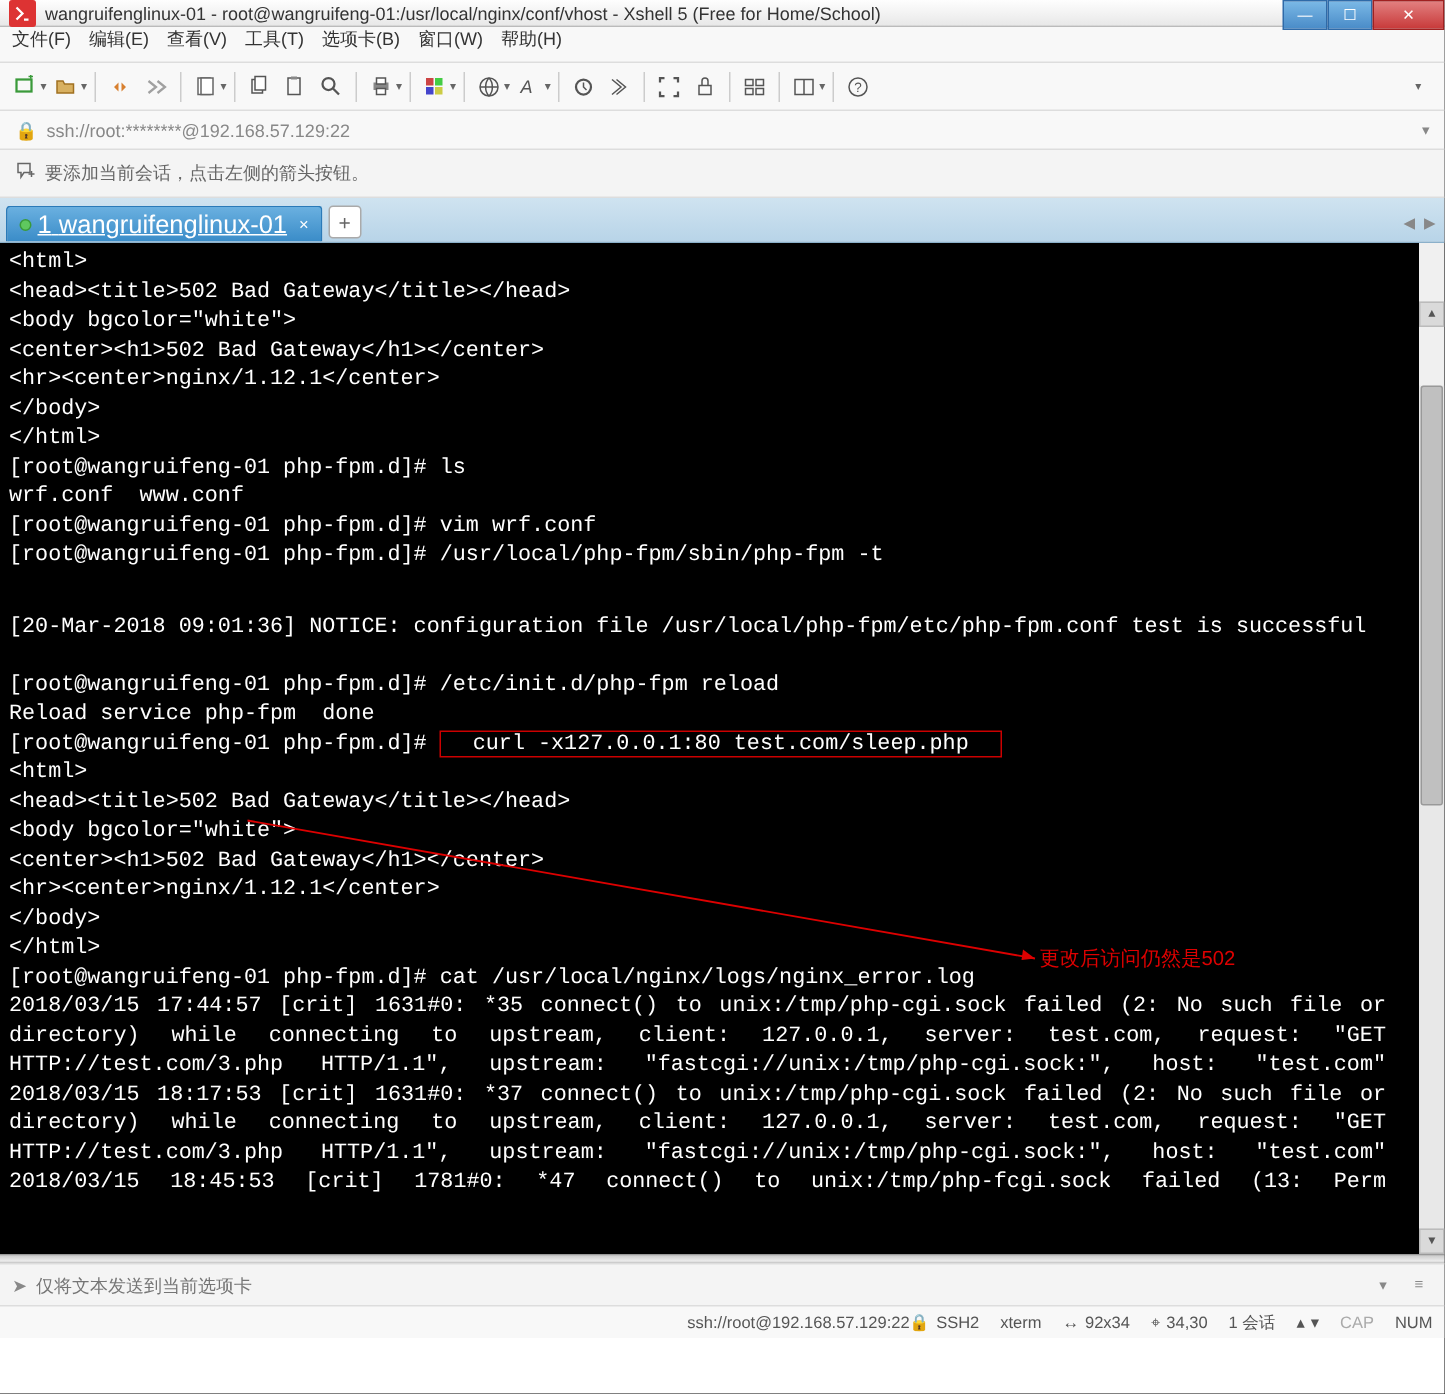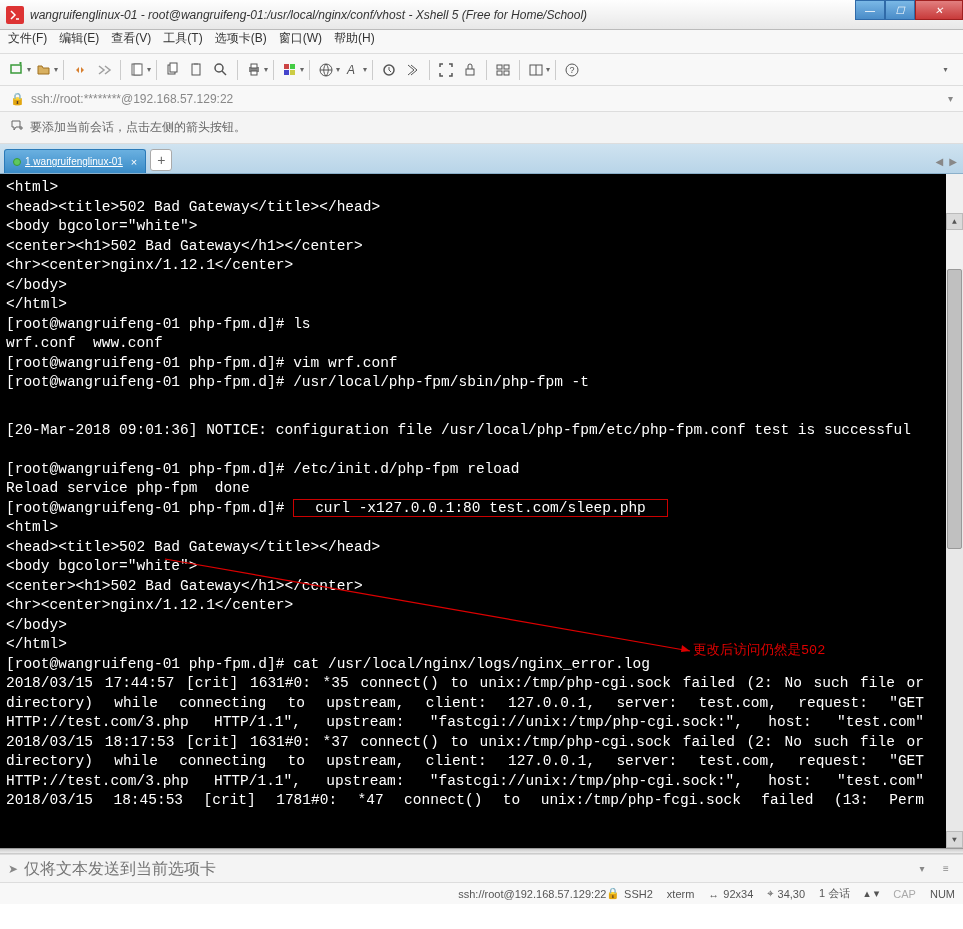--- a/index.html
+++ b/index.html
@@ -1,17 +1,17 @@
 <!DOCTYPE html>
 <html><head>
 <meta charset="utf-8">
 <style>
 * { margin: 0; padding: 0; box-sizing: border-box; }
 body { font-family: "Microsoft YaHei", "Segoe UI", Tahoma, sans-serif; font-size: 12px; background: #fff; width: 963px; }
-.titlebar { height: 30px; background: linear-gradient(#fefefe, #e8e8e8); border-bottom: 1px solid #bbb; display: flex; align-items: center; padding-left: 6px; position: relative; font-style: italic; }
+.titlebar { height: 18px; background: linear-gradient(#fefefe, #e8e8e8); border-bottom: 1px solid #bbb; display: flex; align-items: center; padding-left: 6px; position: relative; }
 .titlebar-icon { width: 18px; height: 18px; margin-right: 6px; background: #d33; border-radius: 2px; display: flex; align-items: center; justify-content: center; }
 .titlebar-icon svg { width: 12px; height: 12px; }
 .titlebar-text { font-size: 12px; color: #333; }
 .win-buttons { position: absolute; right: 0; top: 0; display: flex; }
 .win-btn { width: 30px; height: 20px; display: flex; align-items: center; justify-content: center; border-left: 1px solid #ccc; cursor: pointer; }
 .win-btn.min { background: linear-gradient(#7ab8e6, #4a8cc8); border: 1px solid #2f6aa8; }
 .win-btn.max { background: linear-gradient(#7ab8e6, #4a8cc8); border: 1px solid #2f6aa8; }
 .win-btn.close { background: linear-gradient(#e27f7f, #c83a3a); border: 1px solid #a02020; width: 48px; }
 .win-btn span { color: #fff; font-size: 10px; }
 .menubar { height: 24px; background: #f8f8f8; border-bottom: 1px solid #ddd; display: flex; align-items: flex-start; padding: 0 8px; gap: 12px; }
@@ -23,33 +23,33 @@
 .tool-dd-arrow { font-size: 8px; color: #666; margin-left: -1px; }
 .addressbar { height: 26px; background: #f8f8f8; border-bottom: 1px solid #ddd; display: flex; align-items: center; padding: 0 10px; position: relative; }
 .addressbar-icon { color: #888; margin-right: 6px; font-size: 12px; }
 .addressbar-text { font-size: 12px; color: #888; flex: 1; }
 .addressbar-arrow { color: #888; font-size: 10px; }
 .infobar { height: 32px; background: #f4f4f4; border-bottom: 1px solid #ddd; display: flex; align-items: center; padding: 0 10px; font-size: 12px; color: #666; }
 .infobar-icon { margin-right: 6px; }
 .tabbar { height: 30px; background: linear-gradient(#cfe3f0, #b8d4e8); border-bottom: 1px solid #8bb0ca; display: flex; align-items: flex-end; padding: 0 4px; position: relative; }
 .tab { display: flex; align-items: center; height: 24px; padding: 0 8px; background: linear-gradient(#6ab0e0, #3a8cc8); border: 1px solid #2a7ab8; border-bottom: none; border-radius: 3px 3px 0 0; cursor: pointer; }
 .tab-dot { width: 8px; height: 8px; border-radius: 50%; background: #5fc85f; border: 1px solid #3a9a3a; margin-right: 4px; }
-.tab-title { color: #fff; font-size: 10px; text-decoration: underline; }
+.tab-title { color: #fff; font-size: 17px; text-decoration: underline; }
 .tab-close { margin-left: 8px; color: #fff; font-size: 11px; cursor: pointer; }
 .tab-add { width: 22px; height: 22px; display: flex; align-items: center; justify-content: center; background: #fff; border: 1px solid #aaa; border-radius: 3px; margin-left: 4px; cursor: pointer; font-size: 14px; color: #666; margin-bottom: 2px; }
 .tabbar-nav { position: absolute; right: 6px; bottom: 6px; display: flex; gap: 6px; color: #888; font-size: 10px; }
 .terminal { background: #000; color: #fff; font-family: "Consolas", "Courier New", monospace; font-size: 14.5px; line-height: 19.5px; padding: 4px 6px; height: 674px; overflow: hidden; position: relative; white-space: pre; }
 .terminal-scroll { position: absolute; right: 0; top: 0; width: 17px; height: 100%; background: #f0f0f0; }
 .scroll-btn { width: 17px; height: 17px; background: #dadada; border: 1px solid #bbb; display: flex; align-items: center; justify-content: center; font-size: 8px; color: #555; }
 .scroll-track { position: relative; height: calc(100% - 34px); background: #e8e8e8; }
 .scroll-thumb { position: absolute; left: 1px; right: 1px; top: 0; height: 280px; background: #c0c0c0; border: 1px solid #999; border-radius: 2px; }
 .tsep { height: 6px; background: linear-gradient(#ccc, #eee); border-top:1px solid #999; border-bottom:1px solid #ccc; }
 .sendbar { height: 28px; background: #f4f4f4; border-top: 1px solid #ddd; display: flex; align-items: center; padding: 0 8px; }
 .sendbar-arrow { color: #888; margin-right: 6px; font-size: 12px; }
-.sendbar-input { flex: 1; font-size: 16px; color: #1d4ed8; border: none; background: transparent; outline: none; }
+.sendbar-input { flex: 1; font-size: 12px; color: #1d4ed8; border: none; background: transparent; outline: none; }
 .sendbar-right { display: flex; align-items: center; gap: 6px; color: #888; font-size: 10px; }
 .sendbar-btn { width: 18px; height: 18px; display:flex; align-items:center; justify-content:center; }
 .statusbar { height: 22px; background: #f8f8f8; border-top: 1px solid #ddd; display: flex; align-items: center; padding: 0 8px; font-size: 11px; color: #555; text-align: right; }
 .statusbar-left { flex: 1; }
 .statusbar-right { display: flex; align-items: center; gap: 14px; }
 .status-seg { display: flex; align-items: center; gap: 4px; }
 .high-box { border: 1px solid #c00; padding: 0 21px; display: inline; }
 .anno { position: absolute; color: #d00; font-size: 13.5px; font-family: "Microsoft YaHei", sans-serif; }
 svg.anno-line { position: absolute; pointer-events: none; }
 .tb-green svg path{ stroke:#3a9a3a; }
@@ -293,21 +293,21 @@
 <span>&lt;/body&gt;</span>
 <span>&lt;/html&gt;</span>
 <span>[root@wangruifeng-01 php-fpm.d]# cat /usr/local/nginx/logs/nginx_error.log</span>
 <span style="white-space:pre-wrap; display:inline-block; width:918px; text-align:justify; text-align-last:justify;">2018/03/15 17:44:57 [crit] 1631#0: *35 connect() to unix:/tmp/php-cgi.sock failed (2: No such file or directory) while connecting to upstream, client: 127.0.0.1, server: test.com, request: "GET HTTP://test.com/3.php HTTP/1.1", upstream: "fastcgi://unix:/tmp/php-cgi.sock:", host: "test.com"</span>
 <span style="white-space:pre-wrap; display:inline-block; width:918px; text-align:justify; text-align-last:justify;">2018/03/15 18:17:53 [crit] 1631#0: *37 connect() to unix:/tmp/php-cgi.sock failed (2: No such file or directory) while connecting to upstream, client: 127.0.0.1, server: test.com, request: "GET HTTP://test.com/3.php HTTP/1.1", upstream: "fastcgi://unix:/tmp/php-cgi.sock:", host: "test.com"</span>
 <span style="white-space:pre-wrap; display:inline-block; width:918px; text-align:justify; text-align-last:justify;">2018/03/15 18:45:53 [crit] 1781#0: *47 connect() to unix:/tmp/php-fcgi.sock failed (13: Perm</span>
 <svg class="anno-line" style="left:0; top:0;" width="940" height="680">
   <line x1="165" y1="385" x2="690" y2="477" stroke="#d00" stroke-width="1.2"></line>
   <polygon points="690,477 682,471 681,478" fill="#d00"></polygon>
 </svg>
-<span class="anno" style="left:693px; top:467px;font-family:Liberation Mono, monospace;">更改后访问仍然是502</span>
+<span class="anno" style="left:693px; top:467px;">更改后访问仍然是502</span>
 <div class="terminal-scroll">
   <div class="scroll-btn">▲</div>
   <div class="scroll-track"><div class="scroll-thumb"></div></div>
   <div class="scroll-btn" style="position:absolute;bottom:0">▼</div>
 </div>
 </div>
 
 <div class="tsep"></div>
 
 <div class="sendbar">

